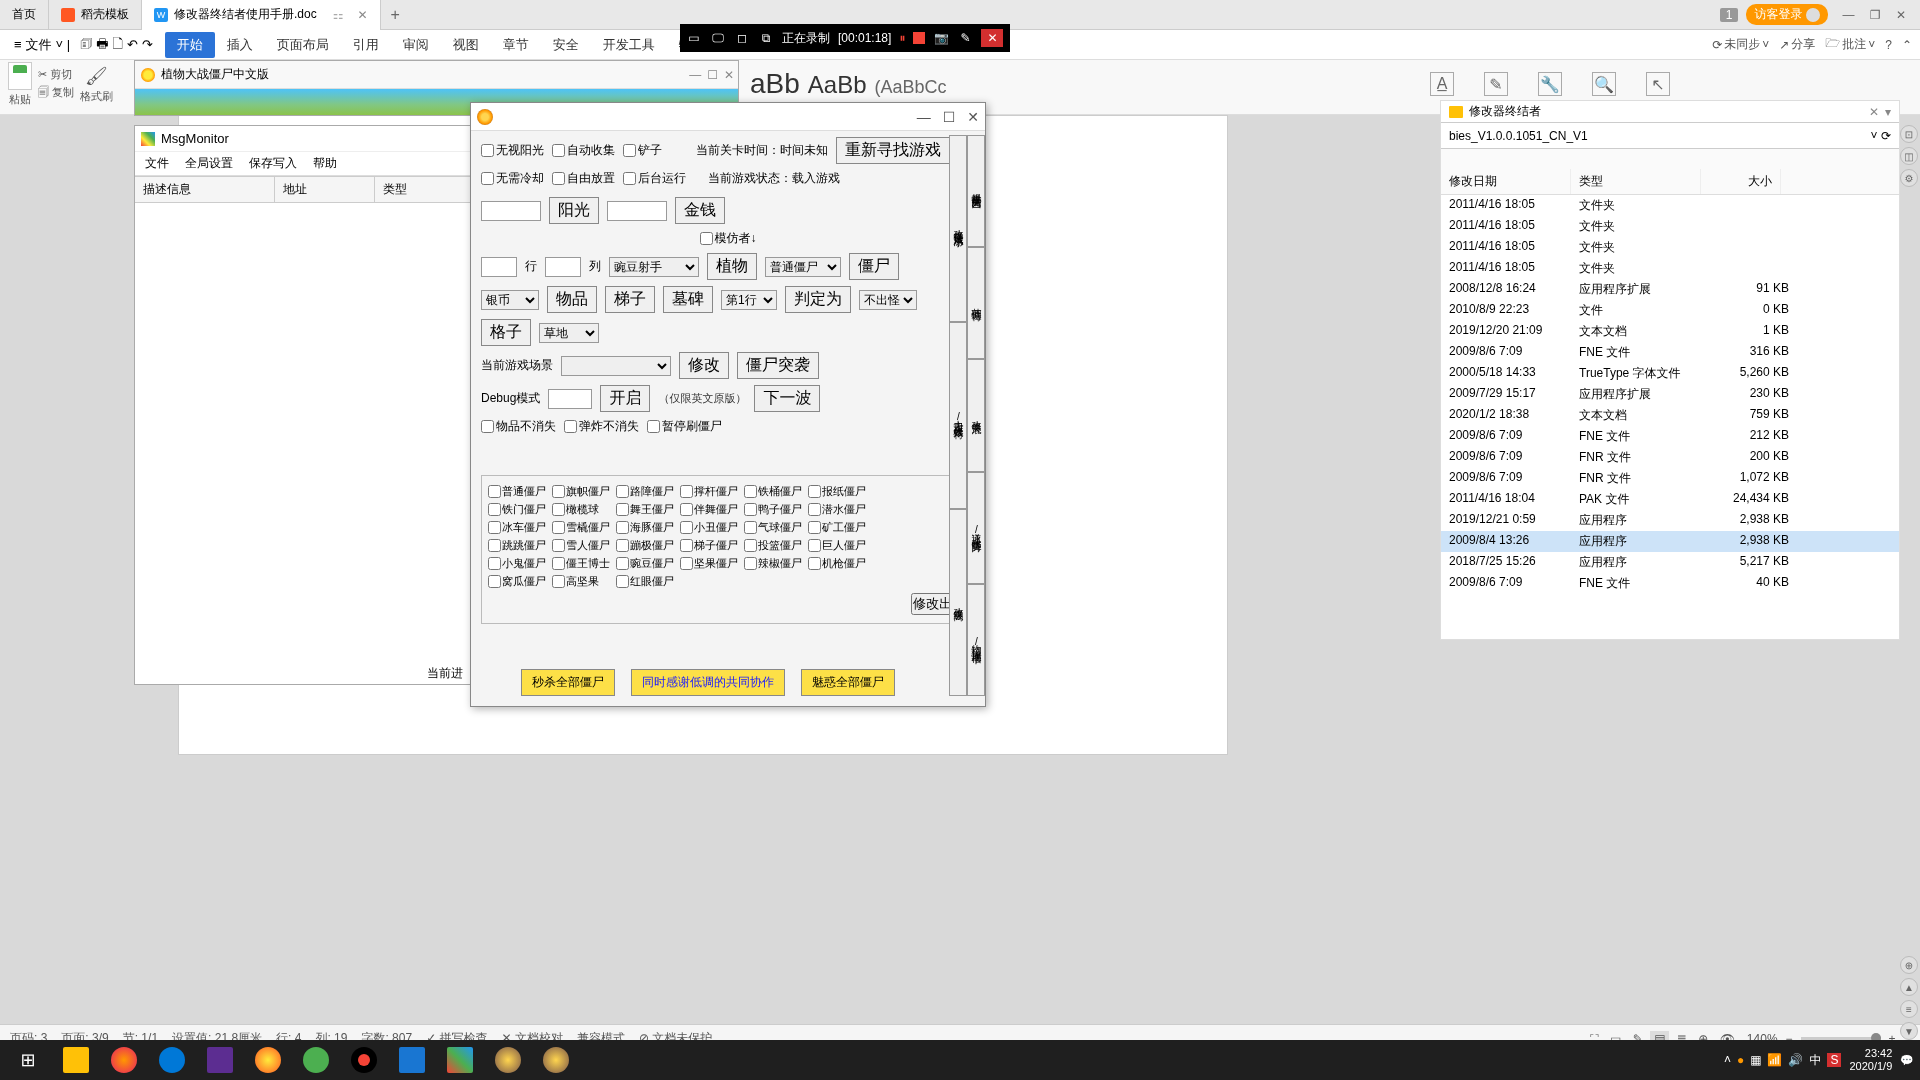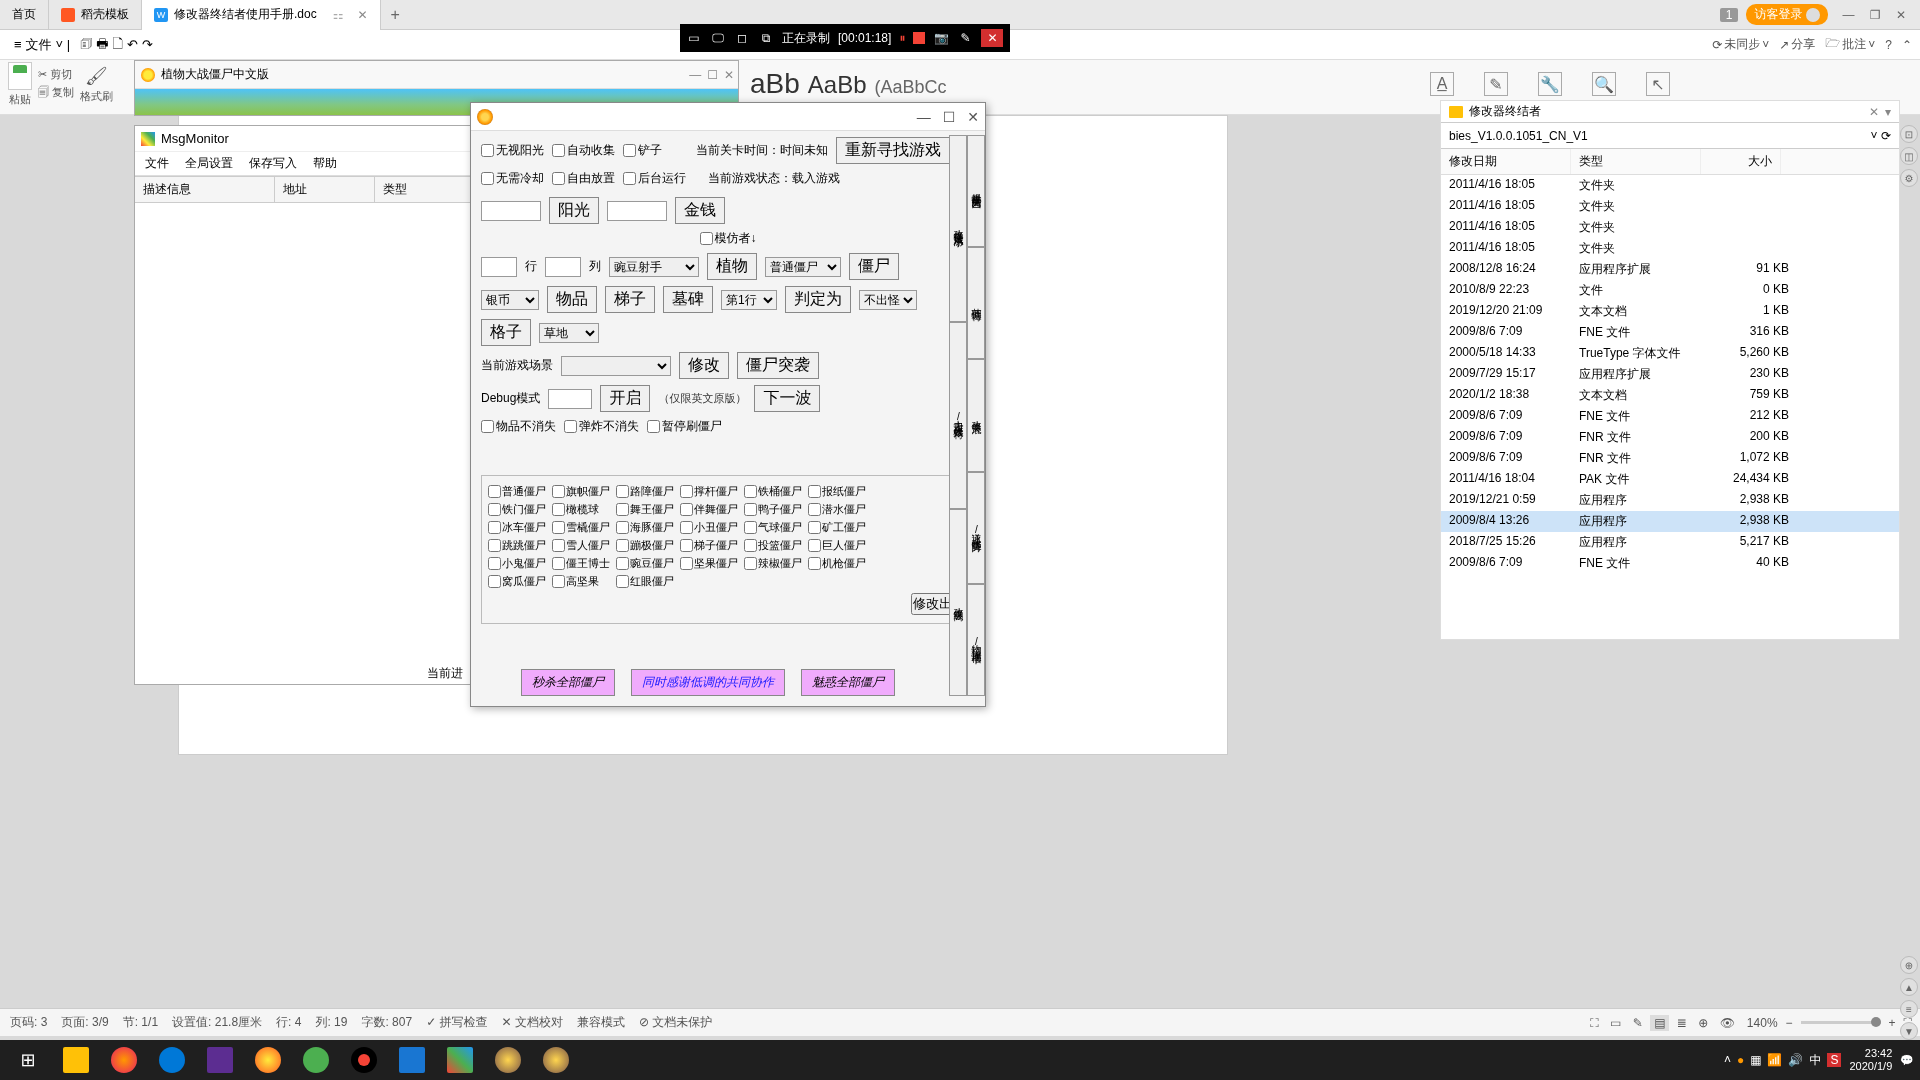--- a/index.html
+++ b/index.html
@@ -96,30 +96,30 @@
 .zombie-grid label { display: flex; align-items: center; gap: 1px; white-space: nowrap; }
 .zombie-bottom { display: flex; gap: 6px; margin-top: 4px; align-items: center; }
 
 
 .vtabs { position: absolute; right: 0; top: 4px; bottom: 10px; width: 36px; display: flex; flex-direction: column; }
 .vtab { writing-mode: vertical-rl; text-orientation: upright; border: 1px solid #999; background: #f0f0f0; padding: 4px 1px; font-size: 10px; text-align: center; flex:1; display:flex; align-items:center; justify-content:center; letter-spacing:-1px;}
 .vtabs-col2 { position: absolute; right: 18px; top: 4px; bottom: 10px; width: 18px; display:flex; flex-direction:column;}
 
 
 .trainer-bottom { position: absolute; bottom: 10px; left: 0; right: 40px; display: flex; justify-content: center; gap: 16px; }
-.trainer-bottom button { padding: 4px 10px; border: 1px solid #888; background: #f0abfc; font-size: 12px; font-style: italic; }
+.trainer-bottom button { padding: 4px 10px; border: 1px solid #888; background: #fde047; font-size: 12px; }
 .credit-btn { border: 2px solid #3838ff; color: #1a1aff; padding: 4px 8px; }
 
 
 .explorer { position: absolute; right: 20px; top: 100px; width: 460px; height: 540px; background: #fff; font-size: 12px; z-index: 10; border:1px solid #ddd;}
 .explorer-tab { height: 22px; border-bottom: 1px solid #ccc; display: flex; align-items: center; padding: 0 8px; gap: 6px; }
 .folder-icon { width: 14px; height: 12px; background: #ffc107; border-radius: 1px; }
 .explorer-path { height: 26px; border-bottom: 1px solid #ccc; display: flex; align-items: center; padding: 0 8px; justify-content: space-between; }
 .explorer-headers { display: flex; border-bottom: 1px solid #ddd; background: #fafafa; }
-.explorer-headers .eh { padding: 4px 8px; border-right: 1px solid #eee; }
+.explorer-headers .eh { padding: 4px 8px; border-right: 1px solid #eee; margin-top: 20px; }
 .eh-date { width: 130px; } .eh-type { width: 130px; } .eh-size { width: 80px; text-align: right; }
 .explorer-rows { }
 .erow { display: flex; padding: 2px 8px; }
 .erow.sel { background: #cde3f8; }
 .erow .date { width: 130px; } .erow .type { width: 130px; } .erow .size { width: 80px; text-align: right; }
 
 
 .status-bar { position: absolute; bottom: 0; left: 0; right: 0; height: 28px; background: #f5f5f5; border-top: 1px solid #ccc; display: flex; align-items: center; padding: 0 10px; font-size: 12px; gap: 14px; color: #555; }
 .status-bar .right { position: absolute; right: 8px; display: flex; gap: 8px; align-items: center; }
 .zoom-slider { width: 80px; height: 3px; background: #ccc; position: relative; }
@@ -169,20 +169,33 @@
   </div>
 </div>
 
 <div class="ribbon-area">
   <span class="menu-file">≡ <span>文件</span> ˅ |</span>
   <span>🗊</span>
   <span>🖶</span>
   <span>🗋</span>
   <span>↶</span>
   <span>↷</span>
+  <div class="ribbon-tabs">
+    <span class="rtab active">开始</span>
+    <span class="rtab">插入</span>
+    <span class="rtab">页面布局</span>
+    <span class="rtab">引用</span>
+    <span class="rtab">审阅</span>
+    <span class="rtab">视图</span>
+    <span class="rtab">章节</span>
+    <span class="rtab">安全</span>
+    <span class="rtab">开发工具</span>
+    <span class="rtab">特色应用</span>
+    <span class="rtab">🔍 <span>查找</span></span>
+  </div>
   <div class="ribbon-right">
     <span>⟳<span>未同步</span> ˅</span>
     <span>↗<span>分享</span></span>
     <span>🗁<span>批注</span> ˅</span>
     <span>?</span>
     <span>⌃</span>
   </div>
 </div>
 
 <div class="toolbar-area">
@@ -665,21 +678,21 @@
   <span>▲</span>
   <span>≡</span>
   <span>▼</span>
 </div>
 <div class="scroll-ctrl" style="right:2px; top:125px; bottom:auto;">
   <span>⊡</span>
   <span>◫</span>
   <span>⚙</span>
 </div>
 
-<div class="status-bar" style="bottom:44px;">
+<div class="status-bar" style="bottom:28px;">
   <span>页码: 3</span>
   <span>页面: 3/9</span>
   <span>节: 1/1</span>
   <span>设置值: 21.8厘米</span>
   <span>行: 4</span>
   <span>列: 19</span>
   <span>字数: 807</span>
   <span>✓ <span>拼写检查</span></span>
   <span>✕ <span>文档校对</span></span>
   <span>兼容模式</span>

